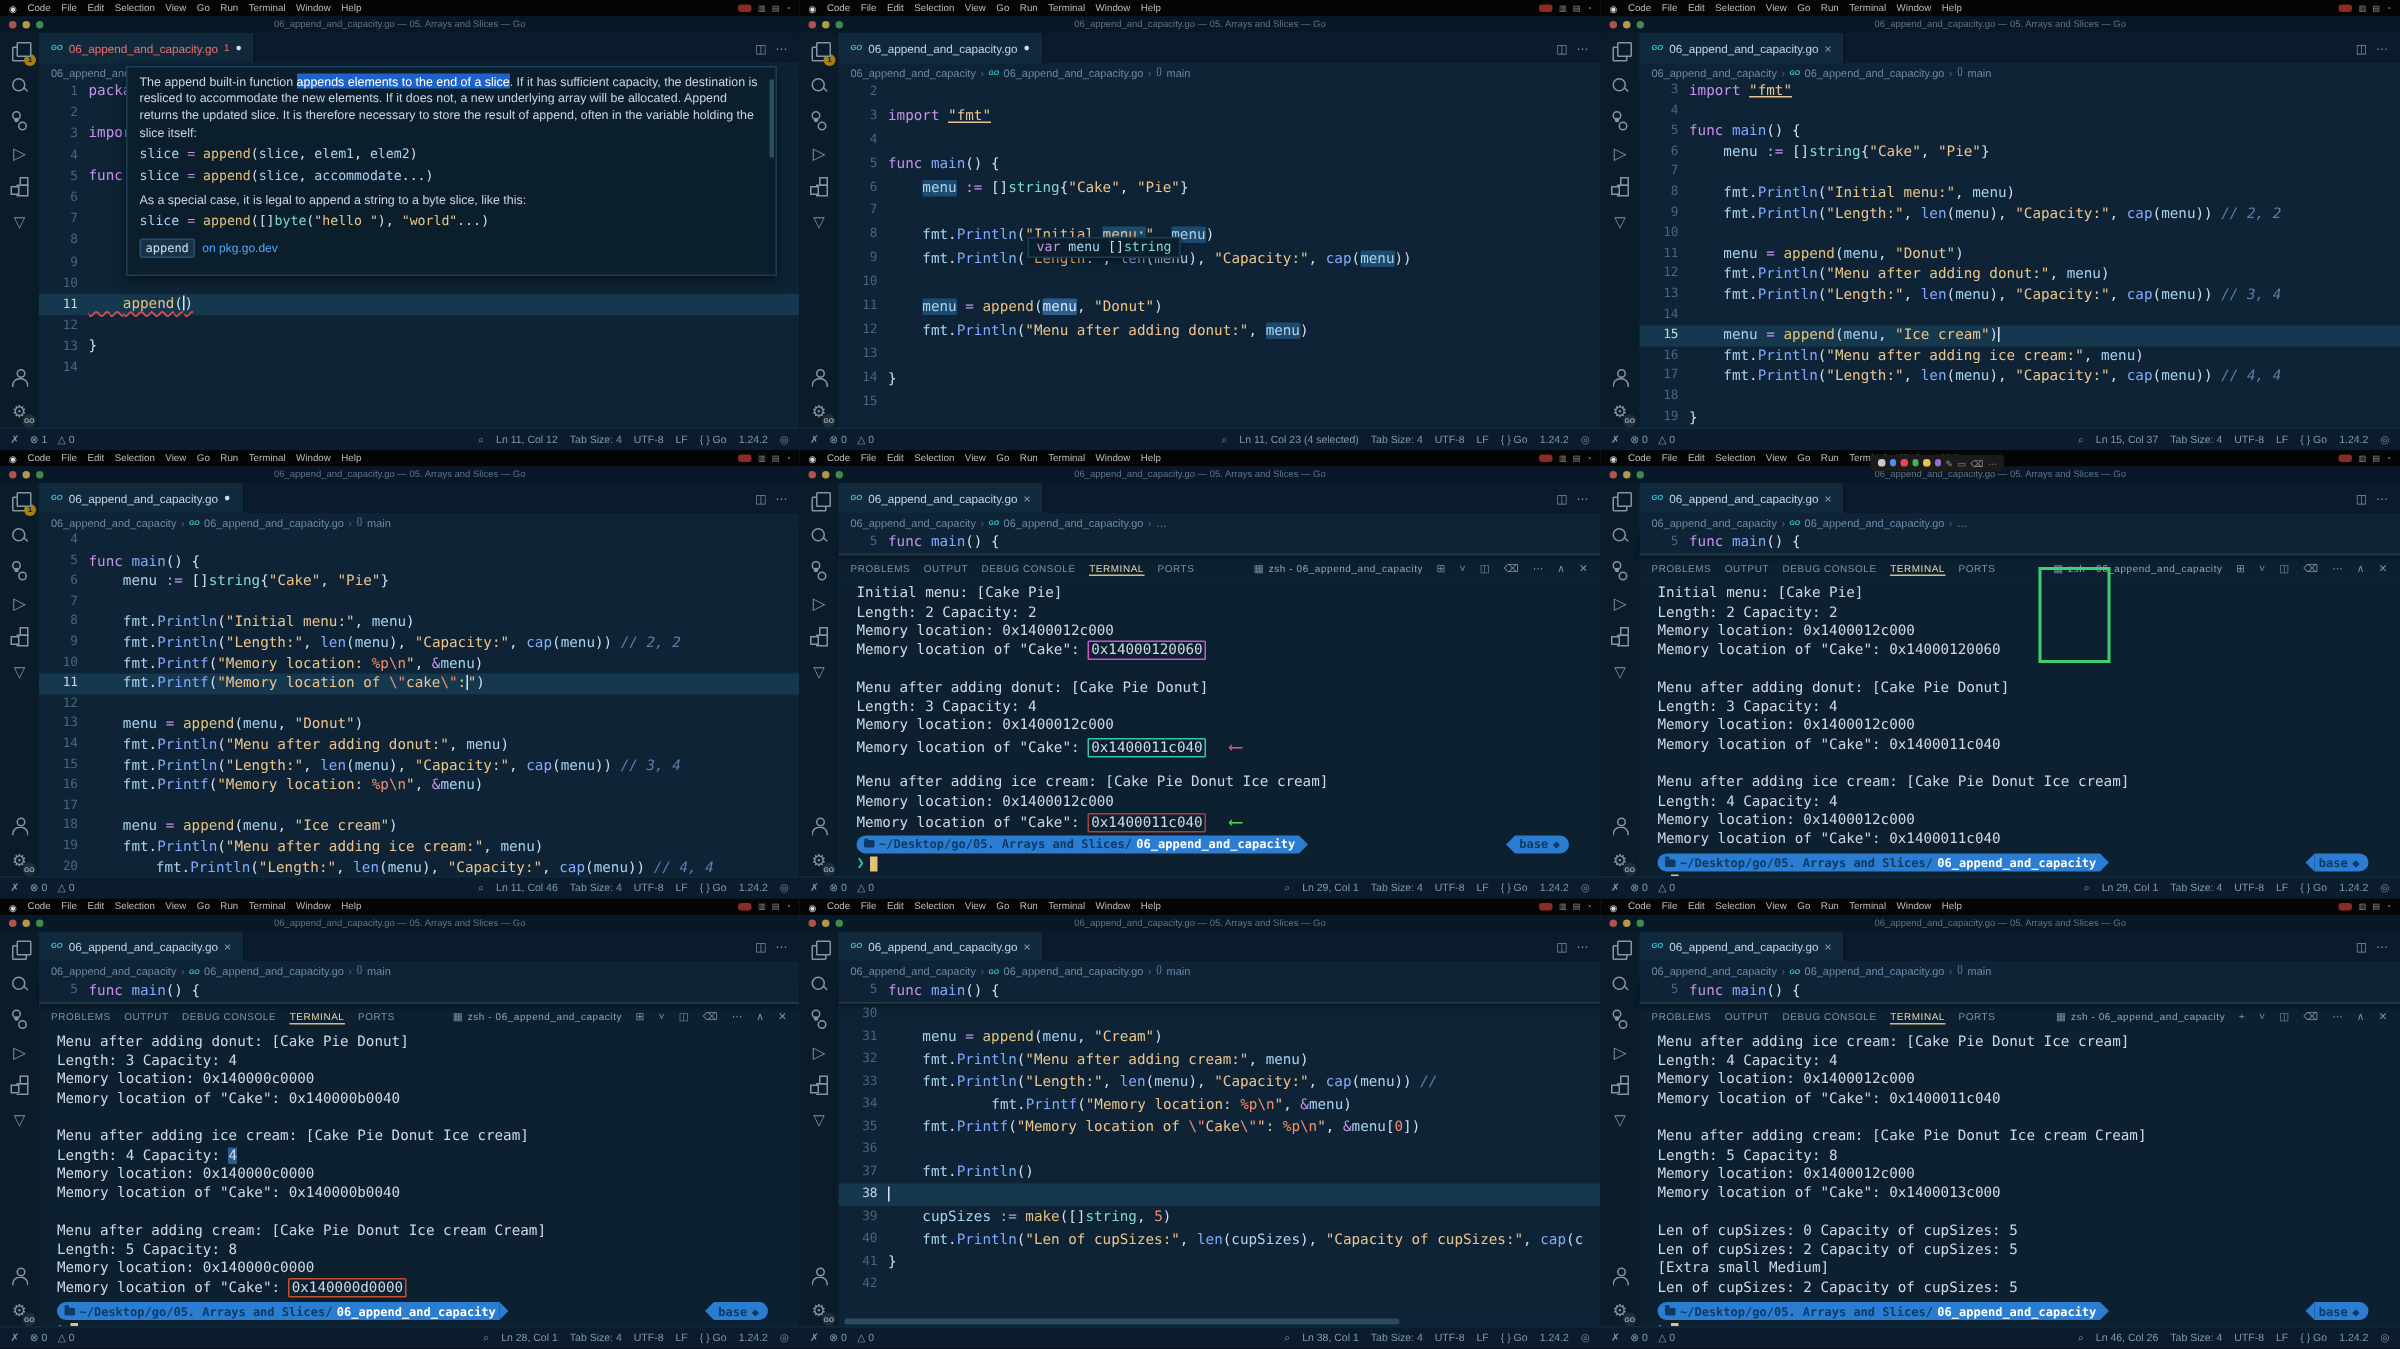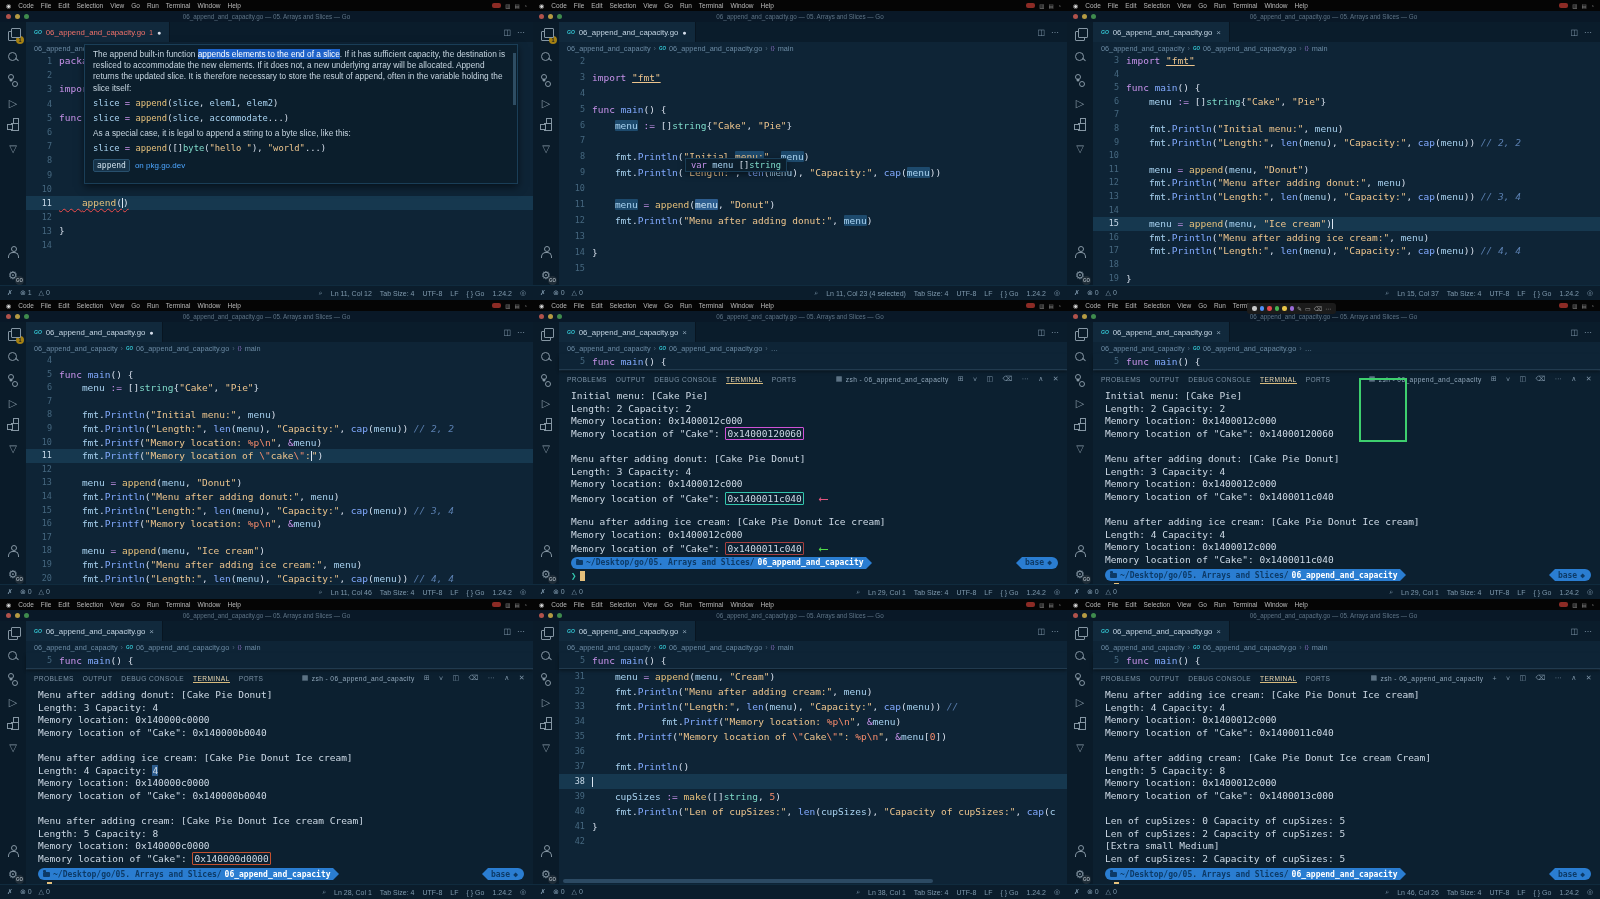--- a/index.html
+++ b/index.html
@@ -99,21 +99,21 @@
   .arr.ap{color:#e0557e;margin-left:16px;}
   .arr.ag{color:#52d94a;margin-left:16px;}
   .upg{color:#52d94a;font-size:12px;margin-left:160px;vertical-align:1px;}
   .sg-sel{background:#2d5d8f;}
   .prow{display:flex;align-items:center;height:14px;margin:2px 0 0;}
   .pillL{display:flex;align-items:center;height:12px;background:#2a7dd1;border-radius:6px 0 0 6px;padding:0 2px 0 5px;gap:3px;}
   .pillL .ppath{font-size:8px;color:#0d3a66;font-weight:bold;white-space:pre;}
   .pillL .pdir{font-size:8px;color:#fff;font-weight:bold;}
   .ptri{width:0;height:0;border-top:6px solid transparent;border-bottom:6px solid transparent;border-left:6px solid #2a7dd1;}
   .ptriL{width:0;height:0;border-top:6px solid transparent;border-bottom:6px solid transparent;border-right:6px solid #2a7dd1;}
-  .pillR{display:flex;align-items:center;height:12px;background:#2a7dd1;border-radius:0 6px 6px 0;padding:0 6px 0 3px;gap:3px;margin-right:9px;}
+  .pillR{display:flex;align-items:center;height:12px;background:#2a7dd1;border-radius:0 6px 6px 0;padding:0 6px 0 3px;gap:3px;margin-right:21px;}
   .pillR span{font-size:8px;color:#0d3a66;font-weight:bold;}
   .foldico{width:7px;height:5px;background:#0d3a66;border-radius:1px;position:relative;}
   .foldico:before{content:"";position:absolute;left:0;top:-1.5px;width:3px;height:1.5px;background:#0d3a66;border-radius:1px 1px 0 0;}
   .crow{display:flex;align-items:center;gap:4px;height:12px;}
   .chev{color:#35c9b0;font-size:9px;}
   .blockcur{width:5px;height:10px;background:#e5c07b;}
   
   .status{height:14px;background:#0b1d2c;border-top:1px solid #102b3e;display:flex;align-items:center;padding:0 7px;font-size:7px;color:#7f99ad;gap:7px;flex:0 0 auto;white-space:nowrap;}
   .sspace{flex:1;}
   .sright{display:flex;gap:8px;align-items:center;}
@@ -717,21 +717,21 @@
                 <span class="ctext"></span>
               </div>
               <div class="cline" style="height: 13.6px; line-height: 13.6px;">
                 <span class="gut">18</span>
                 <span class="ctext"><span class="sg-pl">    </span><span class="sg-v">menu</span><span class="sg-pl"> </span><span class="sg-op">=</span><span class="sg-pl"> </span><span class="sg-fy">append</span><span class="sg-pl">(</span><span class="sg-v">menu</span><span class="sg-pl">, </span><span class="sg-s">"Ice cream"</span><span class="sg-pl">)</span></span>
               </div>
               <div class="cline" style="height: 13.6px; line-height: 13.6px;">
                 <span class="gut">19</span>
                 <span class="ctext"><span class="sg-pl">    </span><span class="sg-v">fmt</span><span class="sg-pl">.</span><span class="sg-f">Println</span><span class="sg-pl">(</span><span class="sg-s">"Menu after adding ice cream:"</span><span class="sg-pl">, </span><span class="sg-v">menu</span><span class="sg-pl">)</span></span>
               </div>
-              <div class="cline" style="height: 13.6px; line-height: 13.6px;">
+              <div class="cline" style="height: 13.6px; line-height: 13.6px; gap: 22px;">
                 <span class="gut">20</span>
                 <span class="ctext"><span class="sg-pl">    </span><span class="sg-v">fmt</span><span class="sg-pl">.</span><span class="sg-f">Println</span><span class="sg-pl">(</span><span class="sg-s">"Length:"</span><span class="sg-pl">, </span><span class="sg-f">len</span><span class="sg-pl">(</span><span class="sg-v">menu</span><span class="sg-pl">), </span><span class="sg-s">"Capacity:"</span><span class="sg-pl">, </span><span class="sg-f">cap</span><span class="sg-pl">(</span><span class="sg-v">menu</span><span class="sg-pl">))</span><span class="sg-c"> // 4, 4</span></span>
               </div>
             </div>
           </div>
         </div>
       </div>
       <div class="status">
         <span>✗</span>
         <span>⊗ 0</span>
@@ -1253,20 +1253,24 @@
           </div>
           <div class="content">
             <div class="editor sticky" style="flex: 0 0 auto;">
               <div class="cline" style="height: 15px; line-height: 15px;">
                 <span class="gut">5</span>
                 <span class="ctext"><span class="sg-k">func</span><span class="sg-pl"> </span><span class="sg-f">main</span><span class="sg-pl">() {</span></span>
               </div>
             </div>
             <div class="editor">
               <div class="cline" style="height: 15px; line-height: 15px;">
+                <span class="gut">30</span>
+                <span class="ctext"></span>
+              </div>
+              <div class="cline" style="height: 15px; line-height: 15px;">
                 <span class="gut">31</span>
                 <span class="ctext"><span class="sg-pl">    </span><span class="sg-v">menu</span><span class="sg-pl"> </span><span class="sg-op">=</span><span class="sg-pl"> </span><span class="sg-fy">append</span><span class="sg-pl">(</span><span class="sg-v">menu</span><span class="sg-pl">, </span><span class="sg-s">"Cream"</span><span class="sg-pl">)</span></span>
               </div>
               <div class="cline" style="height: 15px; line-height: 15px;">
                 <span class="gut">32</span>
                 <span class="ctext"><span class="sg-pl">    </span><span class="sg-v">fmt</span><span class="sg-pl">.</span><span class="sg-f">Println</span><span class="sg-pl">(</span><span class="sg-s">"Menu after adding cream:"</span><span class="sg-pl">, </span><span class="sg-v">menu</span><span class="sg-pl">)</span></span>
               </div>
               <div class="cline" style="height: 15px; line-height: 15px;">
                 <span class="gut">33</span>
                 <span class="ctext"><span class="sg-pl">    </span><span class="sg-v">fmt</span><span class="sg-pl">.</span><span class="sg-f">Println</span><span class="sg-pl">(</span><span class="sg-s">"Length:"</span><span class="sg-pl">, </span><span class="sg-f">len</span><span class="sg-pl">(</span><span class="sg-v">menu</span><span class="sg-pl">), </span><span class="sg-s">"Capacity:"</span><span class="sg-pl">, </span><span class="sg-f">cap</span><span class="sg-pl">(</span><span class="sg-v">menu</span><span class="sg-pl">))</span><span class="sg-c"> //</span></span>

